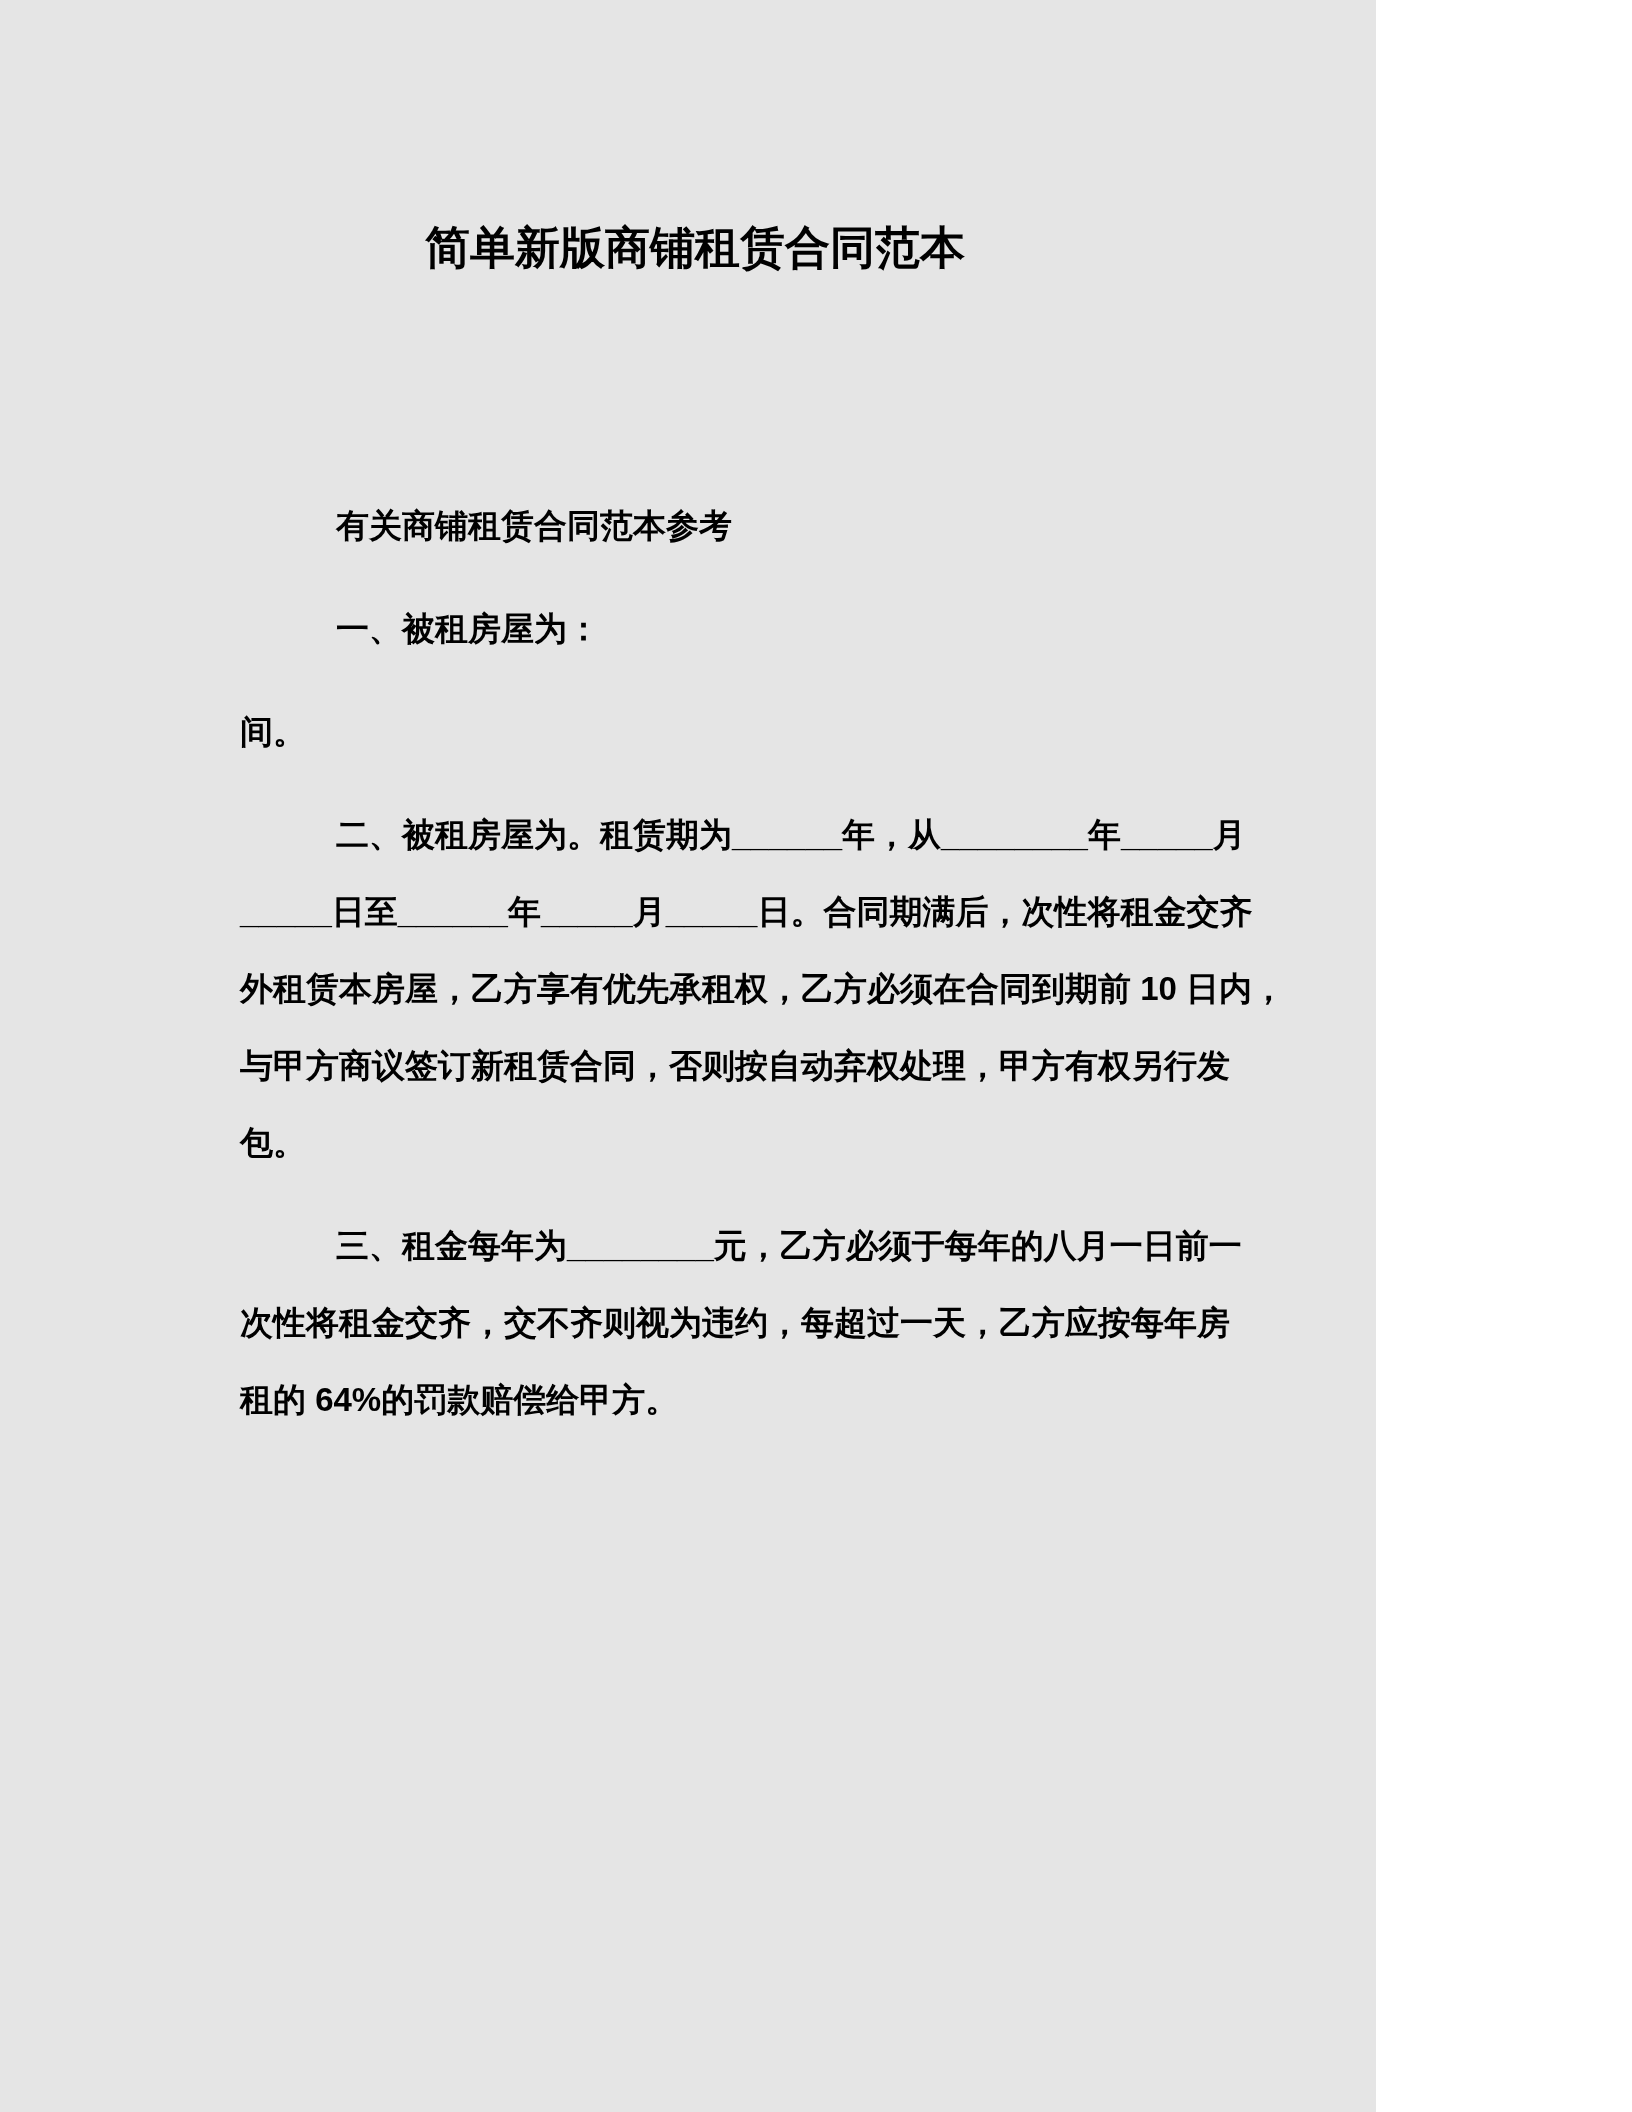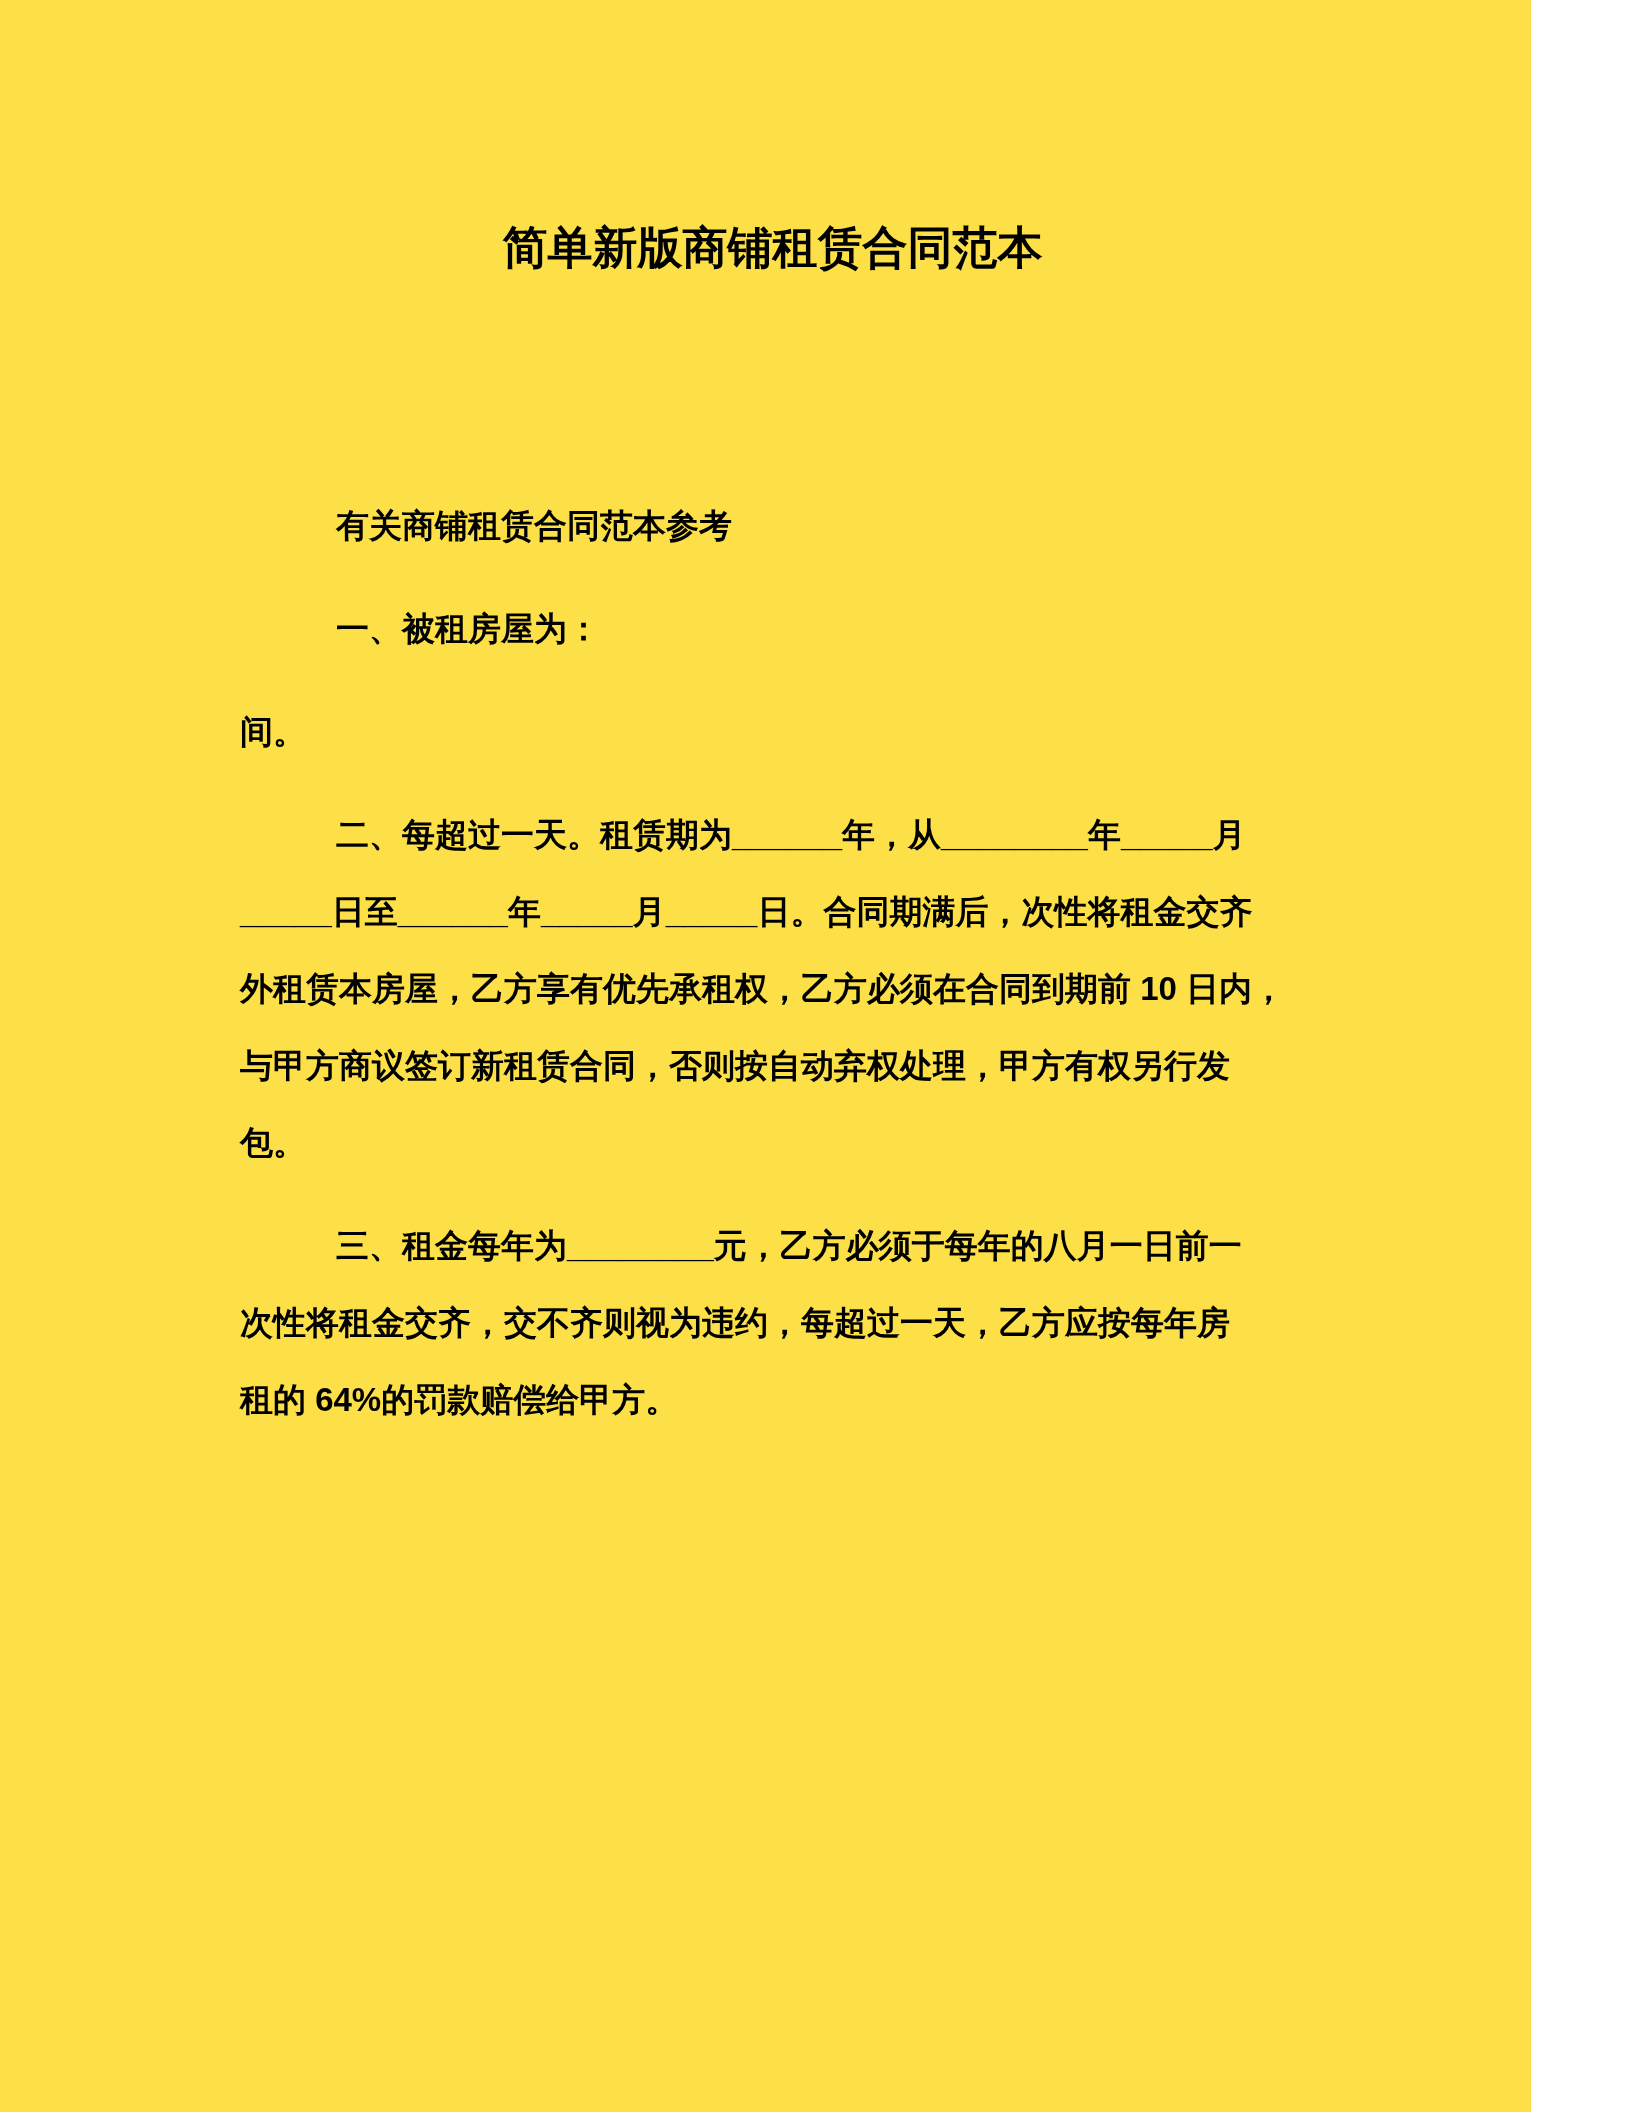--- a/index.html
+++ b/index.html
@@ -8,24 +8,24 @@
       background: #ffffff;
     }
     body {
       width: 1632px;
       height: 2112px;
       font-family: "Liberation Sans", sans-serif;
       color: #000000;
     }
     .page {
       box-sizing: border-box;
-      width: 1531px;
+      width: 1376px;
       height: 2112px;
       padding: 209px 226px 40px 240px;
-      background: #fde047;
+      background: #e5e5e5;
       overflow: hidden;
     }
     .doc-title {
       margin: 0 0 201px 0;
       font-size: 45px;
       font-weight: bold;
       line-height: 77px;
       text-align: center;
       white-space: nowrap;
     }
@@ -52,21 +52,21 @@
       <div class="paragraph">
         <div class="line indent">有关商铺租赁合同范本参考</div>
       </div>
       <div class="paragraph">
         <div class="line indent">一、被租房屋为：</div>
       </div>
       <div class="paragraph">
         <div class="line">间。</div>
       </div>
       <div class="paragraph">
-        <div class="line indent">二、每超过一天。租赁期为______年，从________年_____月</div>
+        <div class="line indent">二、被租房屋为。租赁期为______年，从________年_____月</div>
         <div class="line">_____日至______年_____月_____日。合同期满后，次性将租金交齐</div>
         <div class="line">外租赁本房屋，乙方享有优先承租权，乙方必须在合同到期前 10 日内，</div>
         <div class="line">与甲方商议签订新租赁合同，否则按自动弃权处理，甲方有权另行发</div>
         <div class="line">包。</div>
       </div>
       <div class="paragraph">
         <div class="line indent">三、租金每年为________元，乙方必须于每年的八月一日前一</div>
         <div class="line">次性将租金交齐，交不齐则视为违约，每超过一天，乙方应按每年房</div>
         <div class="line">租的 64%的罚款赔偿给甲方。</div>
       </div>

